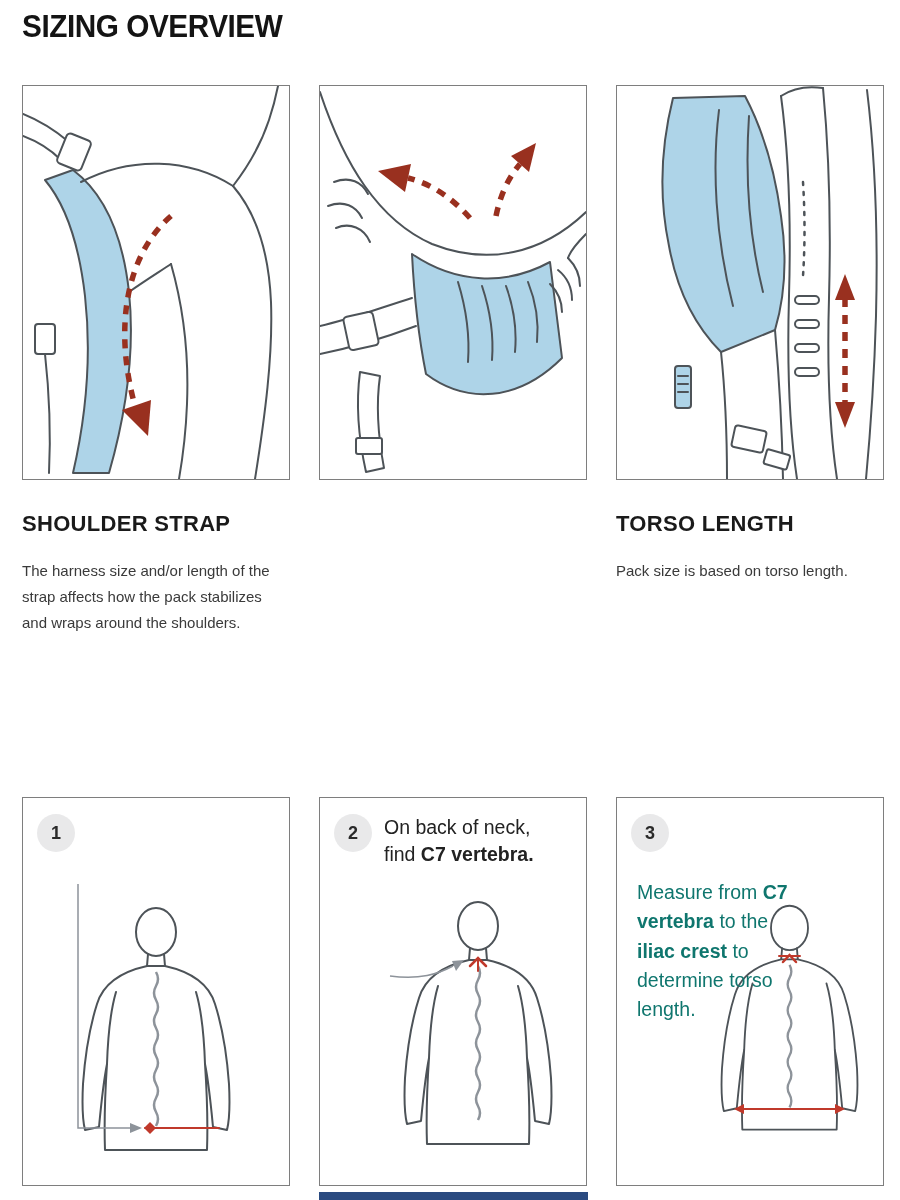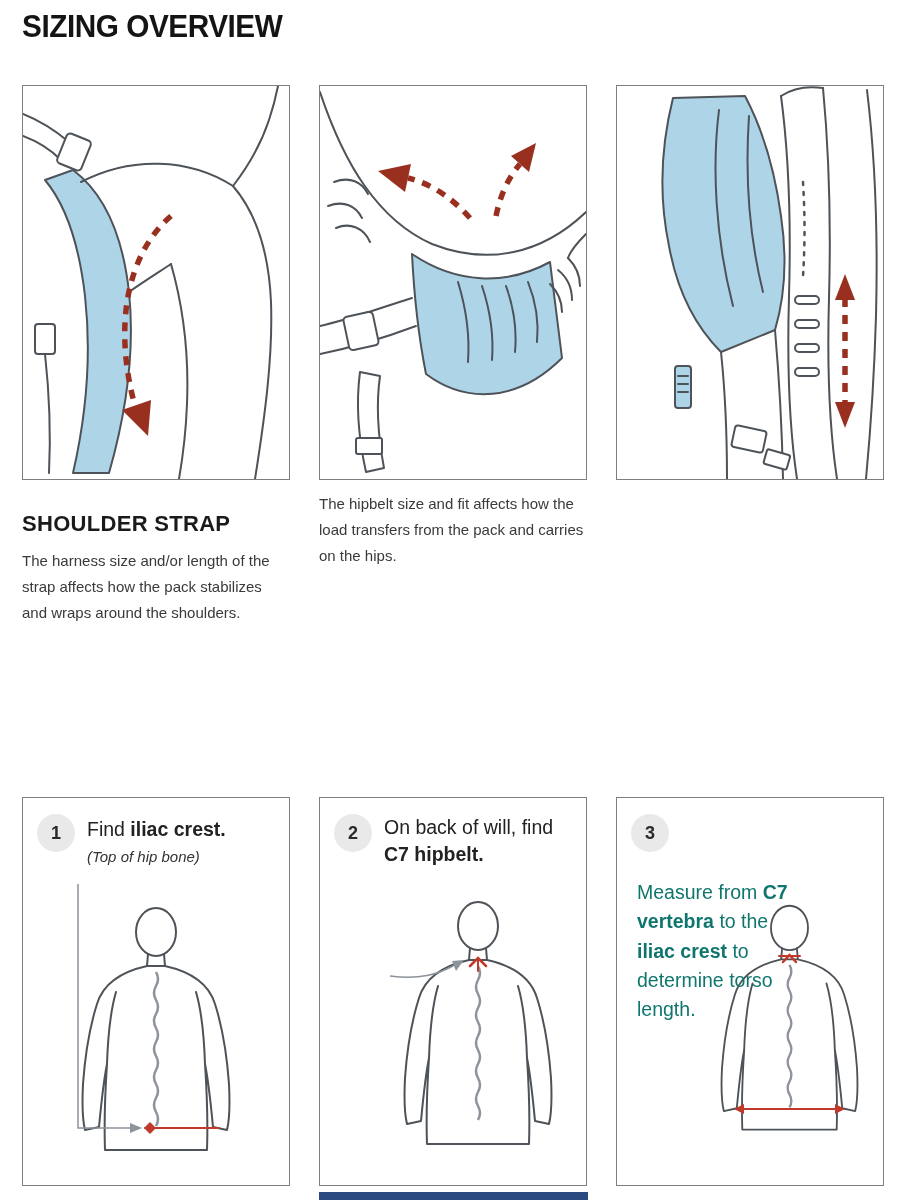--- a/index.html
+++ b/index.html
@@ -7,21 +7,21 @@
   html,body{background:#fff}
   .page{position:relative;width:900px;height:1200px;background:#fff;
         font-family:"Liberation Sans",sans-serif;color:#1c1c1c;overflow:hidden}
   .page-title{position:absolute;left:22px;top:8px;font-size:32px;font-weight:700;
         letter-spacing:-0.5px;color:#141414;transform:scaleX(.93);transform-origin:left top;white-space:nowrap}
   .features-row{position:absolute;left:22px;top:85px;display:flex;gap:29px}
   .feature{width:268px}
   .illus-box{width:268px;height:395px;border:1px solid #7e7e7e;background:#fff}
   .illus-box svg{display:block;width:266px;height:393px}
   .feature-heading{margin-top:31px;font-size:22px;font-weight:700;letter-spacing:.3px;color:#1a1a1a}
-  .feature-desc{margin-top:11px;font-size:15px;line-height:1.72;color:#3a3a3a}
+  .feature-desc{margin-top:21px;font-size:15px;line-height:1.72;color:#3a3a3a}
   .disclaimer{position:absolute;left:13px;top:703px;width:876px;font-size:13.6px;line-height:1.72;color:#454545}
   .steps-row{position:absolute;left:22px;top:797px;display:flex;gap:29px}
   .step-box{position:relative;width:268px;height:389px;border:1px solid #7e7e7e;background:#fff}
   .step-svg{position:absolute;left:0;top:0;width:266px;height:387px}
   .step-num{position:absolute;left:14px;top:16px;width:38px;height:38px;border-radius:50%;
         background:#e9e9ea;color:#2a2a2a;font-size:18px;font-weight:700;
         display:flex;align-items:center;justify-content:center;z-index:2}
   .step1-title{position:absolute;left:64px;top:20px;width:198px;font-size:19.5px;color:#222;z-index:2}
   .step-sub{margin-top:7px;font-style:italic;font-size:15px;color:#333}
   .step2-title{position:absolute;left:64px;top:16px;width:176px;font-size:19.5px;line-height:1.4;color:#222;z-index:2}
@@ -119,21 +119,20 @@
             <path class="ln" d="M230 198 C238 206 242 216 242 226"></path>
           </g>
           <g>
             <path class="dash" d="M150 132 C132 112 112 98 88 92"></path>
             <polygon class="ah" points="58,85 91,78 85,106"></polygon>
             <path class="dash" d="M176 130 C180 110 188 92 200 78"></path>
             <polygon class="ah" points="216,57 209,86 191,70"></polygon>
           </g>
         </svg>
       </div>
-      <p class="feature-desc">The hipbelt size and fit affects how the load transfers from the pack and carries on the hips.</p>
     </section>
 
     <section class="feature">
       <div class="illus-box">
         <svg viewBox="0 0 266 393">
           <g>
             <path class="ln" d="M164 10 C172 70 174 140 172 210 C170 280 172 340 180 393"></path>
             <path class="ln" d="M206 2 C212 66 214 140 212 212 C210 282 212 340 220 393"></path>
             <path class="ln" d="M164 10 C176 2 192 0 206 2"></path>
             <path class="ln" style="stroke-dasharray:3 7;stroke-width:2.5" d="M186 96 C188 128 188 160 186 190"></path>
@@ -154,60 +153,58 @@
             <rect class="lnf" x="116" y="342" width="32" height="22" rx="3" transform="rotate(12 132 353)"></rect>
             <rect class="lnf" x="148" y="366" width="24" height="15" rx="2" transform="rotate(16 160 373)"></rect>
           </g>
           <g>
             <path class="dash" d="M228 212 L228 318"></path>
             <polygon class="ah" points="228,188 218,214 238,214"></polygon>
             <polygon class="ah" points="228,342 218,316 238,316"></polygon>
           </g>
         </svg>
       </div>
+      <h2 class="feature-heading">TORSO LENGTH</h2>
+      <p class="feature-desc">Pack size is based on torso length.</p>
     </section>
   </div>
 
 
   <div class="steps-row">
 
     <section class="step-box">
       <svg class="step-svg" viewBox="0 0 266 387">
         <use href="#person-back" transform="translate(33,106)"></use>
         <g>
           <path class="thin" d="M55 86 L55 330 L108 330"></path>
           <polygon class="gah" points="119,330 107,325 107,335"></polygon>
         </g>
         <g>
           <path class="meas" d="M122 330 L196 330"></path>
           <polygon class="measf" points="127,324 133,330 127,336 121,330"></polygon>
         </g>
       </svg>
       <div class="step-num">1</div>
-      <div class="step1-title">
-        <span>Find </span><strong>iliac crest.</strong>
-        <div class="step-sub">(Top of hip bone)</div>
-      </div>
     </section>
 
     <section class="step-box">
       <svg class="step-svg" viewBox="0 0 266 387">
         <use href="#person-back" transform="translate(58,100)"></use>
         <g>
           <path class="meas" style="stroke-width:2.5" d="M150 168 L158 160 L166 168"></path>
           <path class="meas" d="M158 163 L158 173"></path>
         </g>
         <g>
           <path class="thin" d="M70 178 C100 182 118 176 133 168"></path>
           <polygon class="gah" points="144,162 132,163 136,173"></polygon>
         </g>
       </svg>
       <div class="step-num">2</div>
       <div class="step2-title">
-        <span>On back of will, find </span><strong>C7 hipbelt.</strong>
+        <span>On back of neck, find </span><strong>C7 vertebra.</strong>
       </div>
     </section>
 
     <section class="step-box">
       <svg class="step-svg" viewBox="0 0 266 387">
         <use href="#person-back" transform="translate(80,104) scale(0.925)"></use>
         <g>
           <path class="meas" d="M162 158 L183 158"></path>
           <path class="meas" style="stroke-width:2.5" d="M166 164 L172.5 157 L179 164"></path>
         </g>

